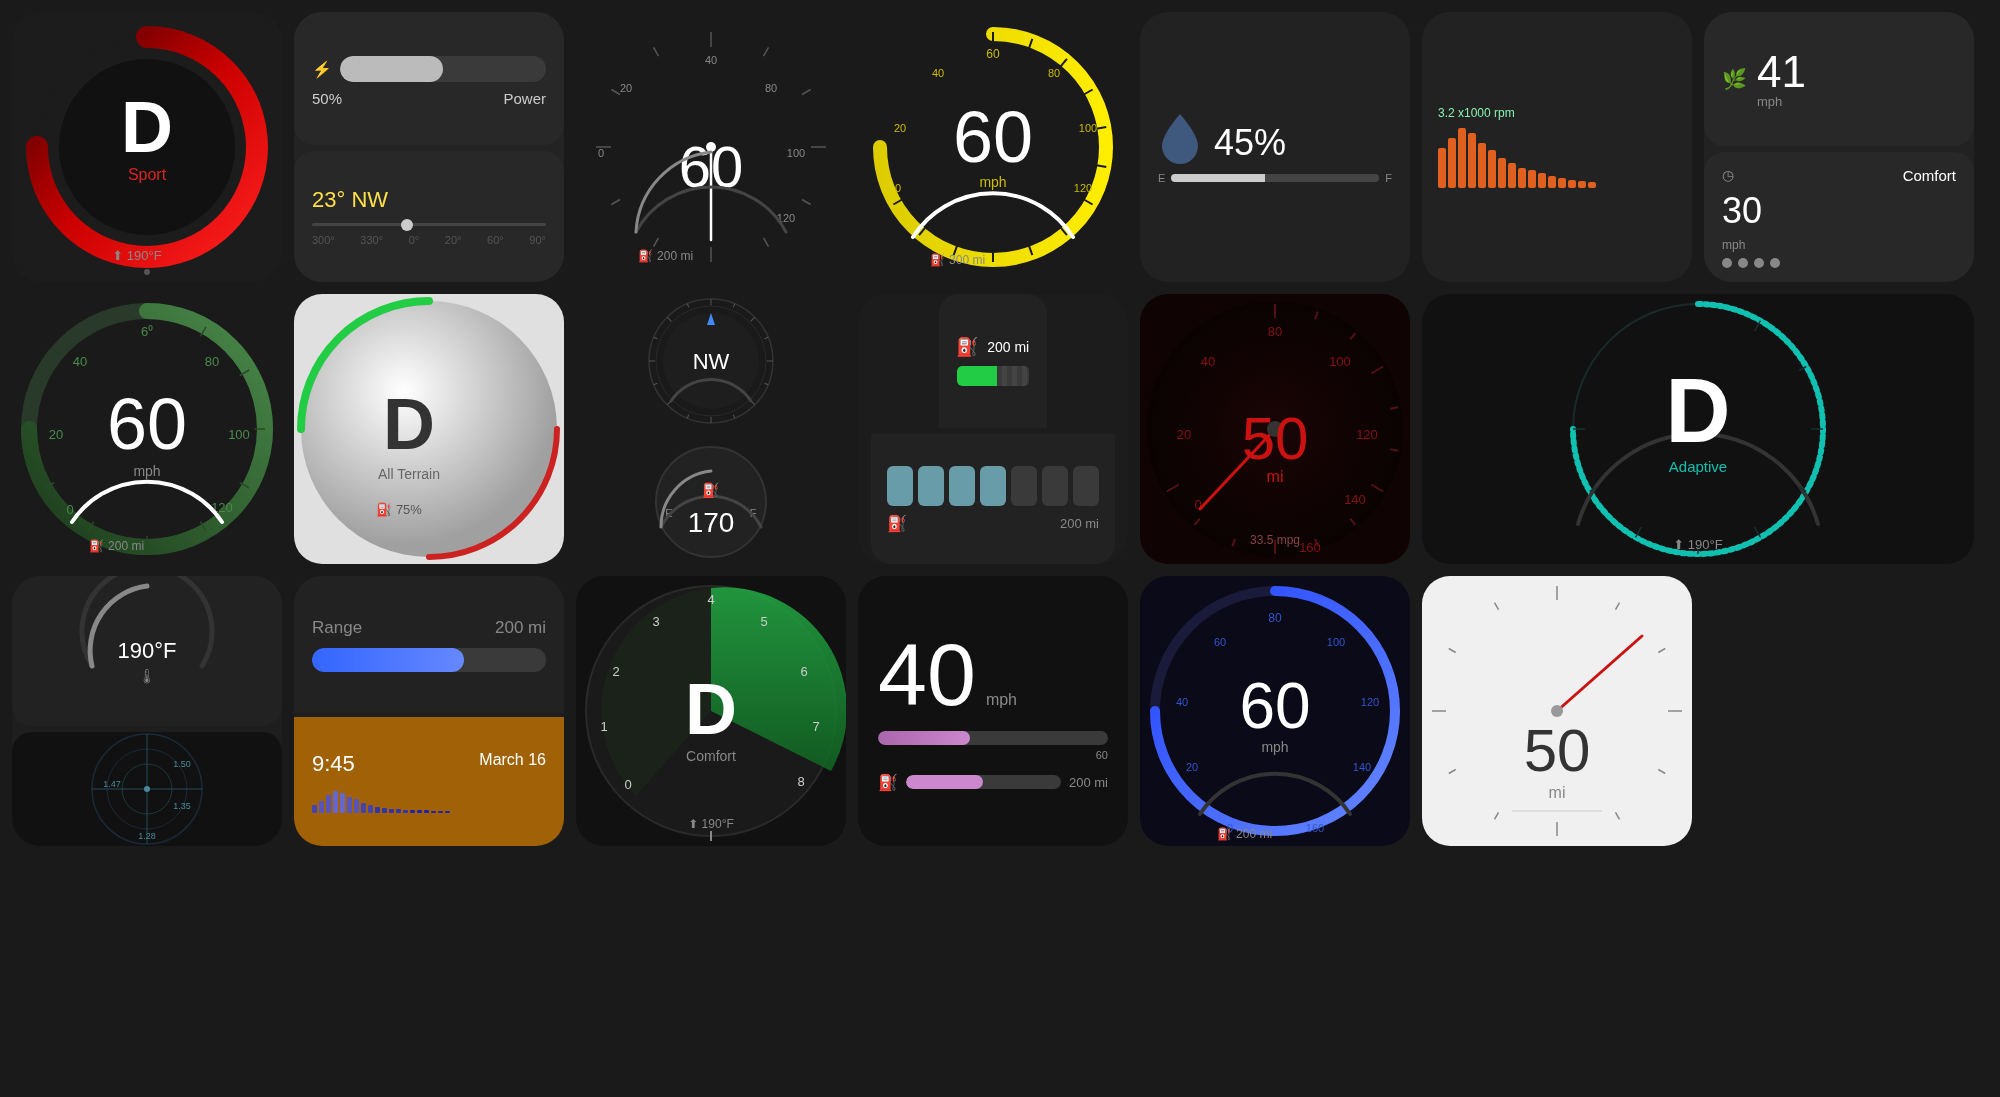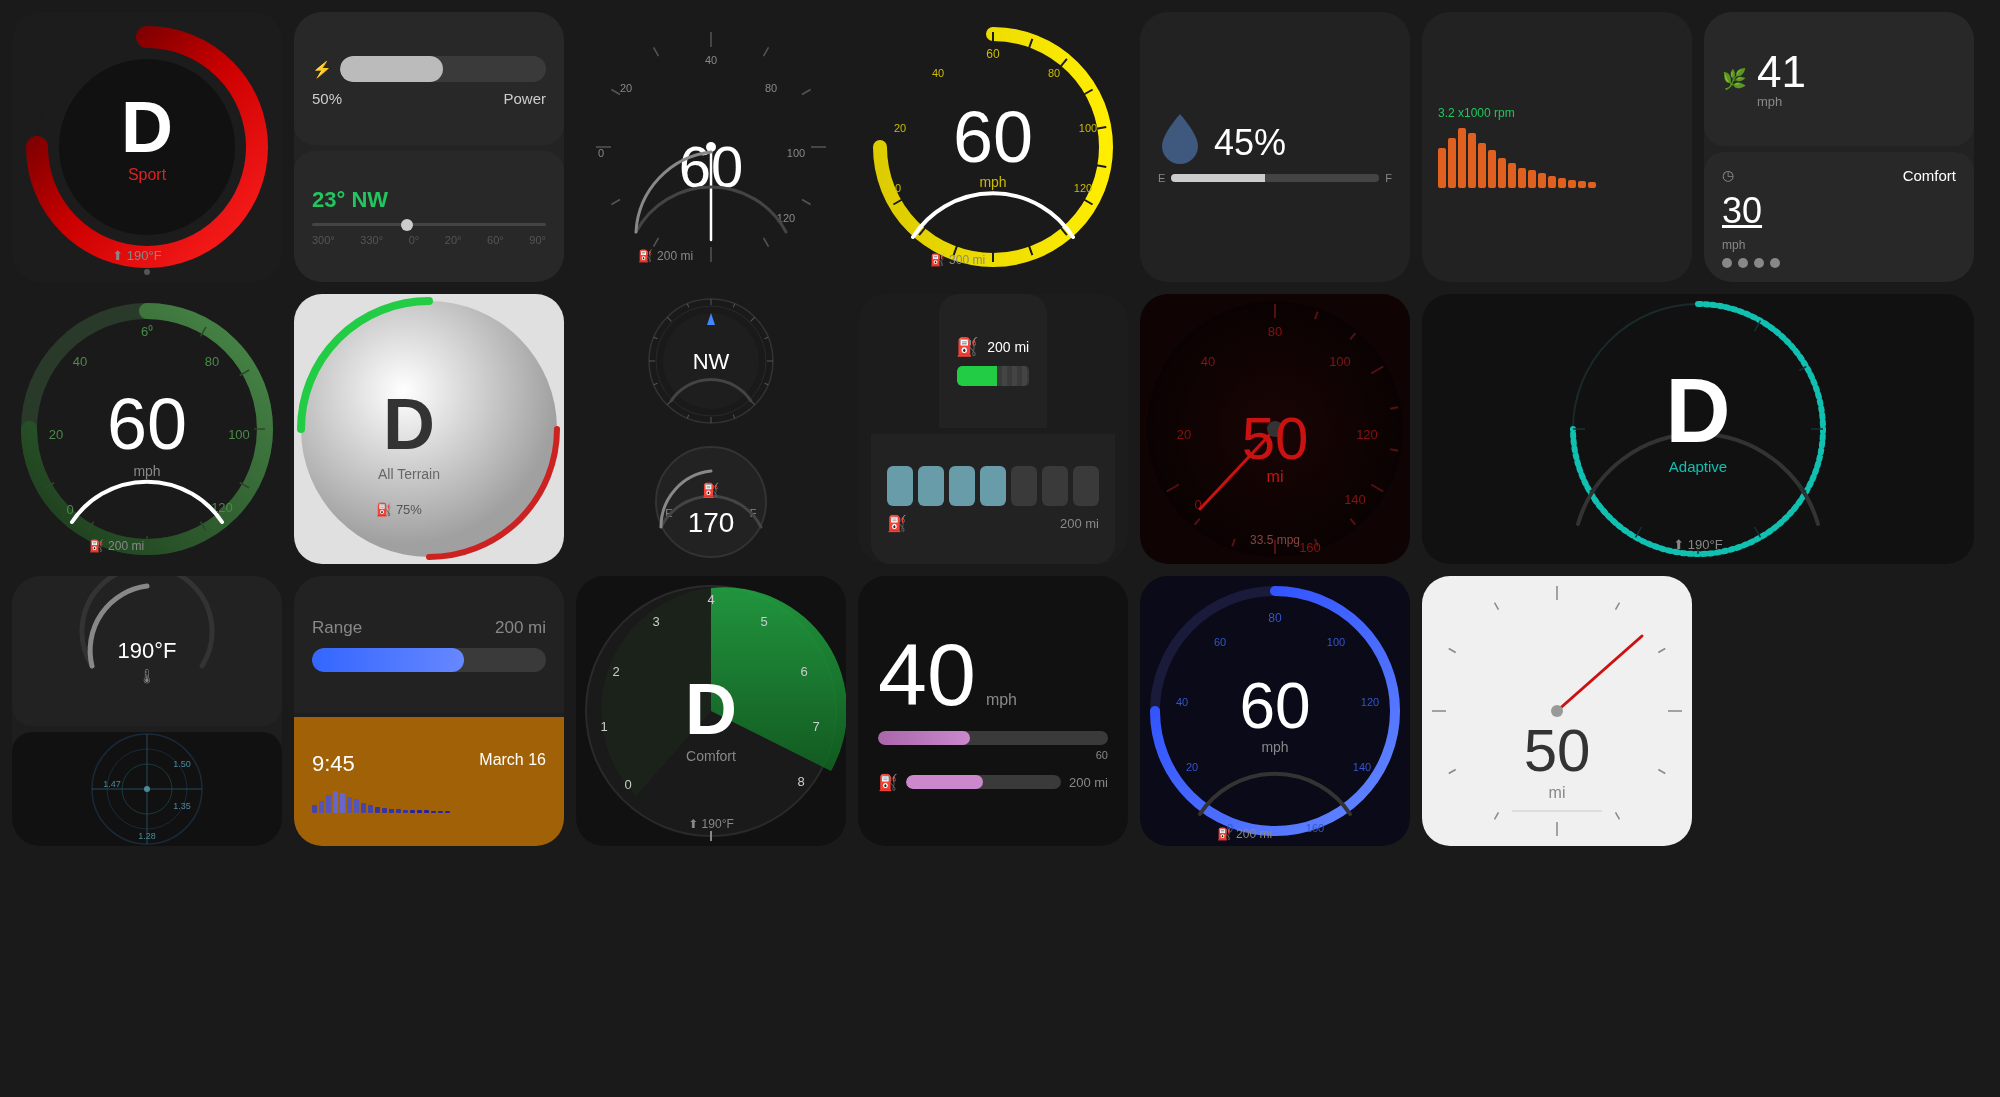--- a/index.html
+++ b/index.html
@@ -83,21 +83,21 @@
           <div style="height:100%; width:50%; background:#bbb; border-radius:13px;"></div>
         </div>
       </div>
       <div style="display:flex; justify-content:space-between;">
         <span style="color:#ccc; font-size:15px;">50%</span>
         <span style="color:#ccc; font-size:15px;">Power</span>
       </div>
     </div>
 
     <div style="width:100%; background:#282828; border-radius:20px; padding:14px 18px; flex:1; display:flex; flex-direction:column; justify-content:center;">
-      <div style="font-size:22px; font-weight:700; color:#22c55e; margin-bottom:10px;">23° NW</div>
+      <div style="font-size:22px; font-weight:400; color:#fde047; margin-bottom:10px;">23° NW</div>
       <div style="width:100%; height:3px; background:#444; border-radius:2px; position:relative; margin-bottom:8px;">
         <div style="position:absolute; width:12px; height:12px; background:#ccc; border-radius:50%; top:-4.5px; left:38%;"></div>
       </div>
       <div style="display:flex; justify-content:space-between; color:#555; font-size:11px;">
         <span>300°</span>
         <span>330°</span>
         <span>0°</span>
         <span>20°</span>
         <span>60°</span>
         <span>90°</span>
@@ -198,21 +198,21 @@
     </div>
 
     <div style="width:100%; display:flex; align-items:center; gap:6px;">
       <span style="color:#888; font-size:11px;">E</span>
       <div style="flex:1; height:8px; background:linear-gradient(90deg, #ccc 45%, #444 45%); border-radius:4px;"></div>
       <span style="color:#888; font-size:11px;">F</span>
     </div>
   </div>
 
   <div class="widget" style="background:#222; flex-direction:column; align-items:flex-start; justify-content:center; padding:14px 16px; gap:8px;">
-    <div style="color:#22c55e; font-size:12px; font-weight:500;">3.2 x1000 rpm</div>
+    <div style="color:#86efac; font-size:12px; font-weight:500;">3.2 x1000 rpm</div>
 
     <div style="display:flex; gap:2px; align-items:flex-end; height:60px;">
       <div style="width:8px; height:40px; background:#e06020; border-radius:2px;"></div>
       <div style="width:8px; height:50px; background:#e06020; border-radius:2px;"></div>
       <div style="width:8px; height:60px; background:#e06020; border-radius:2px;"></div>
       <div style="width:8px; height:55px; background:#e06020; border-radius:2px;"></div>
       <div style="width:8px; height:45px; background:#e06020; border-radius:2px;"></div>
       <div style="width:8px; height:38px; background:#e06020; border-radius:2px;"></div>
       <div style="width:8px; height:30px; background:#e06020; border-radius:2px;"></div>
       <div style="width:8px; height:25px; background:#e06020; border-radius:2px;"></div>
@@ -235,21 +235,21 @@
         <div style="font-size:44px; font-weight:300; color:#fff; line-height:1;">41</div>
         <div style="color:#888; font-size:13px;">mph</div>
       </div>
     </div>
 
     <div style="width:100%; background:#282828; border-radius:20px; flex:1; display:flex; flex-direction:column; align-items:flex-start; justify-content:center; padding:12px 18px; gap:6px;">
       <div style="display:flex; align-items:center; justify-content:space-between; width:100%;">
         <span style="color:#888; font-size:14px;">◷</span>
         <span style="color:#fff; font-size:15px; font-weight:500;">Comfort</span>
       </div>
-      <div style="font-size:36px; font-weight:300; color:#fff;text-decoration:underline;">30</div>
+      <div style="font-size:36px; font-weight:300; color:#fff;">30</div>
       <div style="color:#888; font-size:12px;">mph</div>
 
       <div style="display:flex; gap:6px;">
         <div style="width:10px; height:10px; background:#888; border-radius:50%;"></div>
         <div style="width:10px; height:10px; background:#888; border-radius:50%;"></div>
         <div style="width:10px; height:10px; background:#888; border-radius:50%;"></div>
         <div style="width:10px; height:10px; background:#888; border-radius:50%;"></div>
 
         <div style="flex:1; height:10px; background:#555; border-radius:5px; overflow:hidden;">
           <div style="width:35%; height:100%; background:#aaa; border-radius:5px;"></div>

